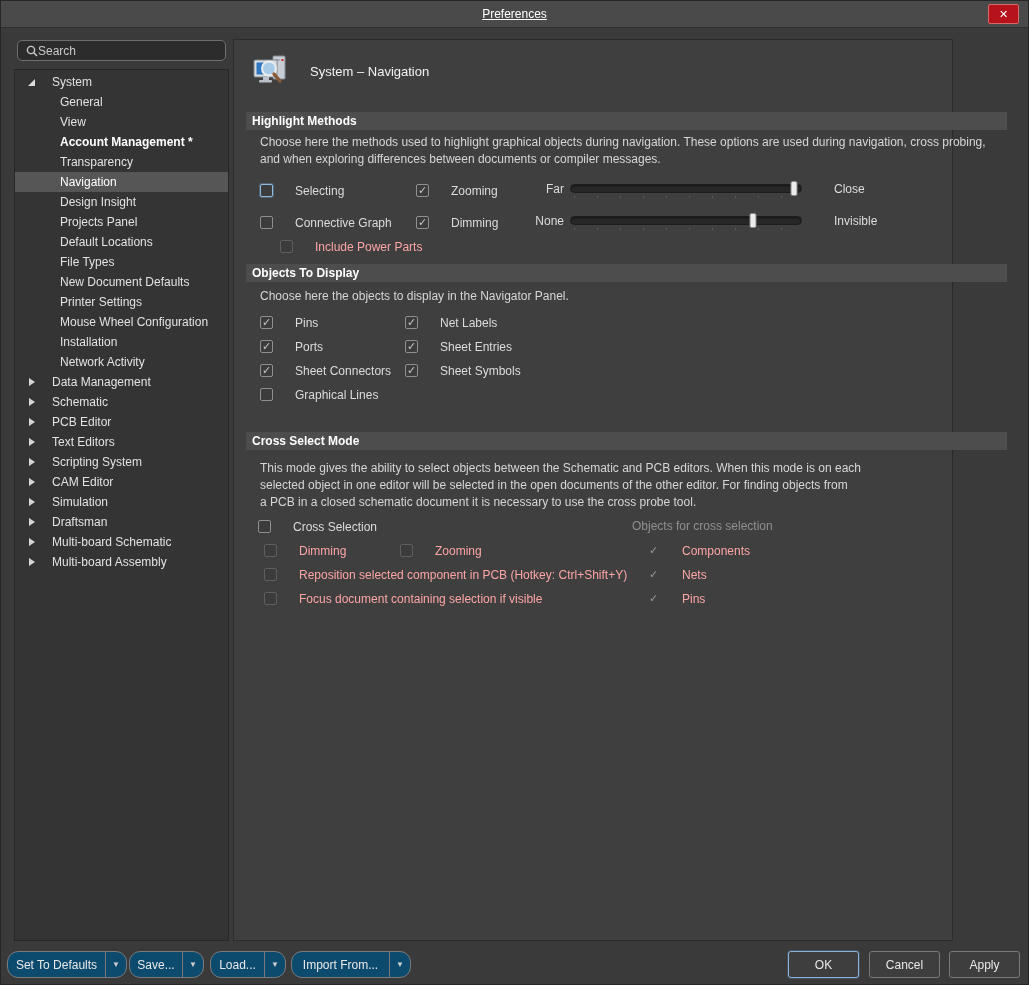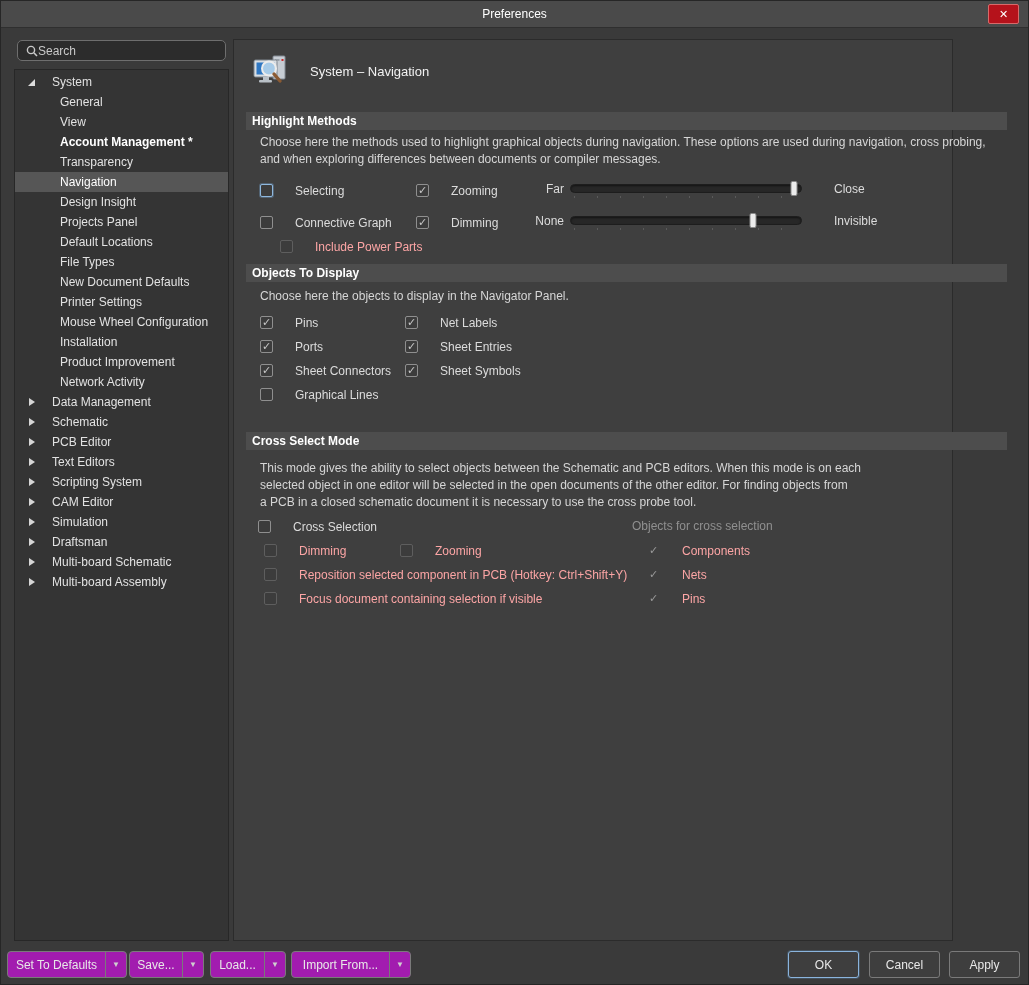--- a/index.html
+++ b/index.html
@@ -1,20 +1,20 @@
 <!DOCTYPE html>
 <html><head>
 <meta charset="utf-8">
 <style>
   html,body{margin:0;padding:0;background:#222;}
   *{box-sizing:border-box;font-family:"Liberation Sans","DejaVu Sans",sans-serif;}
   .window{position:relative;width:1029px;height:985px;background:#3a3a3a;border:1px solid #262626;overflow:hidden;}
   
   .titlebar{position:absolute;left:0;top:0;width:100%;height:27px;background:#4a4a4a;border-bottom:1px solid #2f2f2f;}
-  .titlebar .title{display:block;text-align:center;line-height:26px;font-size:12px;color:#ffffff;}
+  .titlebar .title{display:block;text-align:center;line-height:26px;font-size:12px;color:#ffffff;text-decoration:underline;}
   .close-btn{position:absolute;right:9px;top:3px;width:31px;height:20px;background:#b5121b;border:1px solid #d76a6a;border-radius:2px;color:#fff;font-size:11px;font-weight:bold;display:flex;align-items:center;justify-content:center;cursor:pointer;}
   
   .searchbox{position:absolute;left:16px;top:39px;width:209px;height:21px;background:#2c2c2c;border:1px solid #6e6e6e;border-radius:5px;display:flex;align-items:center;padding:0 8px;color:#c9c9c9;font-size:12px;}
   .searchbox svg{flex:none;}
   .treepanel{position:absolute;left:13px;top:68px;width:215px;height:872px;background:#343434;border:1px solid #272727;padding-top:2px;overflow:hidden;}
   .tree-row{display:flex;align-items:center;height:20px;padding-left:12px;font-size:12px;color:#e2e2e2;cursor:pointer;white-space:nowrap;gap:10px;}
   .tree-row.lvl1{padding-left:45px;}
   .tree-row.selected{background:#565656;color:#ffffff;}
   .tree-row.bold{font-weight:bold;color:#ffffff;}
   .marker{width:10px;height:10px;margin-right:5px;position:relative;flex:none;}
@@ -39,21 +39,21 @@
   .slider{position:absolute;height:18px;width:400px;font-size:12px;color:#dcdcdc;}
   .slider .sl-left{position:absolute;left:0;top:1px;width:60px;text-align:right;}
   .slider .track{position:absolute;left:66px;top:3px;width:232px;height:9px;background:#272727;border:1px solid #1d1d1d;border-radius:5px;box-shadow:inset 0 1px 2px #141414;cursor:pointer;}
   .slider .thumb{position:absolute;top:-4px;width:7px;height:15px;background:#ececec;border:1px solid #8a8a8a;border-radius:2px;transform:translateX(-50%);cursor:grab;}
   .slider .ticks{position:absolute;left:70px;top:15px;width:228px;height:2px;background:repeating-linear-gradient(to right,#5a5a5a 0 1px,transparent 1px 23px);}
   .slider .sl-right{position:absolute;left:330px;top:1px;}
   .gray-label{position:absolute;font-size:12px;color:#909090;}
   
   .btn{position:absolute;top:950px;height:27px;background:#3e3e3e;border:1px solid #7a7a7a;border-radius:3px;color:#e8e8e8;font-size:12px;display:flex;align-items:center;justify-content:center;cursor:pointer;}
   .btn.primary{border:1px solid #8ab4dd;box-shadow:0 0 0 1px rgba(100,150,200,0.25);}
-  .splitbtn{position:absolute;top:950px;height:27px;display:flex;background:#a21caf;border:1px solid #7a7a7a;border-radius:4px;color:#e8e8e8;font-size:12px;cursor:pointer;}
+  .splitbtn{position:absolute;top:950px;height:27px;display:flex;background:#0c4a6e;border:1px solid #7a7a7a;border-radius:11px;color:#e8e8e8;font-size:12px;cursor:pointer;}
   .splitbtn .main{display:flex;align-items:center;justify-content:center;padding:0 4px;}
   .splitbtn .arrow{width:21px;display:flex;align-items:center;justify-content:center;border-left:1px solid #7a7a7a;color:#cfcfcf;font-size:8px;}
 </style>
 </head>
 <body>
 
 <div class="window">
 
   <div class="titlebar">
     <span class="title">Preferences</span>
@@ -105,23 +105,20 @@
         <span class="tree-label">New Document Defaults</span>
       </div>
       <div class="tree-row lvl1">
         <span class="tree-label">Printer Settings</span>
       </div>
       <div class="tree-row lvl1">
         <span class="tree-label">Mouse Wheel Configuration</span>
       </div>
       <div class="tree-row lvl1">
         <span class="tree-label">Installation</span>
-      </div>
-      <div class="tree-row lvl1">
-        <span class="tree-label">Product Improvement</span>
       </div>
       <div class="tree-row lvl1">
         <span class="tree-label">Network Activity</span>
       </div>
       <div class="tree-row lvl0">
         <span class="marker collapsed"></span>
         <span class="tree-label">Data Management</span>
       </div>
       <div class="tree-row lvl0">
         <span class="marker collapsed"></span>

